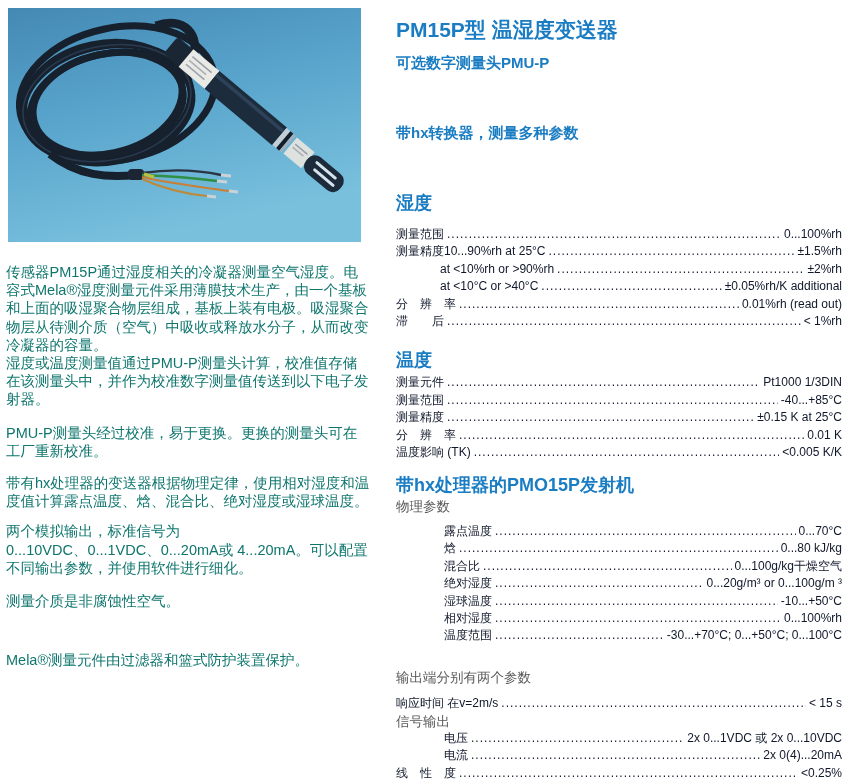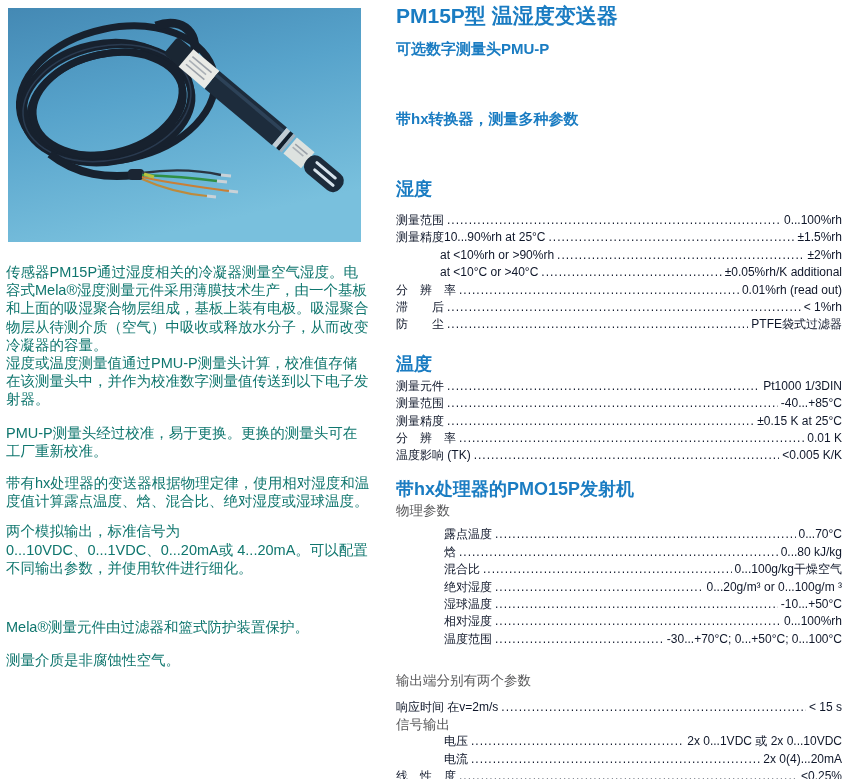--- a/index.html
+++ b/index.html
@@ -20,21 +20,21 @@
   .para { width:364px; font-size:14.5px; line-height:18.2px; color:#0f766e; white-space:pre-line; }
   .para.p1 { margin-top:21px; }
   .para.p2 { }
   .para.p3 { margin-top:15px; }
   .para.p4 { margin-top:14px; }
   .para.p5 { margin-top:12px; }
   .para.p6 { margin-top:41px; }
   .para.p7 { margin-top:15px; }
 
   
-  .page-title { margin-top:3px; font-size:21px; line-height:26px; font-weight:bold; color:#1a7cc2; }
+  .page-title { margin-top:17px; font-size:21px; line-height:26px; font-weight:bold; color:#1a7cc2; }
   .subtitle   { font-size:15px; line-height:19px; font-weight:bold; color:#1a7cc2; }
   .subtitle.s1 { margin-top:51px; }
   .subtitle.s2 { margin-top:10px; }
   .sec-heading { font-size:18px; line-height:22px; font-weight:bold; color:#1a7cc2; }
   .sec-heading.humidity    { margin-top:50px; margin-bottom:12px; }
   .sec-heading.temperature { margin-top:19px; margin-bottom:3px; }
   .sec-heading.transmitter { margin-top:13px; margin-bottom:2px; }
   .sub-label { font-size:13.5px; line-height:17.4px; color:#58585a; }
   .sub-label.phys  { margin-bottom:7px; }
   .sub-label.intro { margin-top:24px; }
@@ -109,22 +109,22 @@
       <path d="M 136 166 L 146 169" stroke="#b9c23e" stroke-width="3"></path>
     </g>
   </svg>
 
   <p class="para p1">传感器PM15P通过湿度相关的冷凝器测量空气湿度。电容式Mela®湿度测量元件采用薄膜技术生产，由一个基板和上面的吸湿聚合物层组成，基板上装有电极。吸湿聚合物层从待测介质（空气）中吸收或释放水分子，从而改变冷凝器的容量。</p>
   <p class="para p2">湿度或温度测量值通过PMU-P测量头计算，校准值存储在该测量头中，并作为校准数字测量值传送到以下电子发射器。</p>
   <p class="para p3">PMU-P测量头经过校准，易于更换。更换的测量头可在工厂重新校准。</p>
   <p class="para p4">带有hx处理器的变送器根据物理定律，使用相对湿度和温度值计算露点温度、焓、混合比、绝对湿度或湿球温度。</p>
   <p class="para p5">两个模拟输出，标准信号为
 0...10VDC、0...1VDC、0...20mA或 4...20mA。可以配置不同输出参数，并使用软件进行细化。</p>
+  <p class="para p7">测量介质是非腐蚀性空气。</p>
   <p class="para p6">Mela®测量元件由过滤器和篮式防护装置保护。</p>
-  <p class="para p7">测量介质是非腐蚀性空气。</p>
 </div>
 
 <div class="col-right">
 
   <h1 class="page-title">PM15P型 温湿度变送器</h1>
   <div class="subtitle s2">可选数字测量头PMU-P</div>
   <div class="subtitle s1">带hx转换器，测量多种参数</div>
 
   <h2 class="sec-heading humidity">湿度</h2>
   <div class="spec-row">
@@ -150,25 +150,20 @@
   <div class="spec-row">
     <span class="lbl">分　辨　率</span>
       <span class="leader"></span>
       <span class="val">0.01%rh (read out)</span>
   </div>
   <div class="spec-row">
     <span class="lbl">滞　　后</span>
       <span class="leader"></span>
       <span class="val">&lt; 1%rh</span>
   </div>
-  <div class="spec-row">
-    <span class="lbl">防　　尘</span>
-      <span class="leader"></span>
-      <span class="val">PTFE袋式过滤器</span>
-  </div>
 
   <h2 class="sec-heading temperature">温度</h2>
   <div class="spec-row">
     <span class="lbl">测量元件</span>
       <span class="leader"></span>
       <span class="val">Pt1000 1/3DIN</span>
   </div>
   <div class="spec-row">
     <span class="lbl">测量范围</span>
       <span class="leader"></span>

